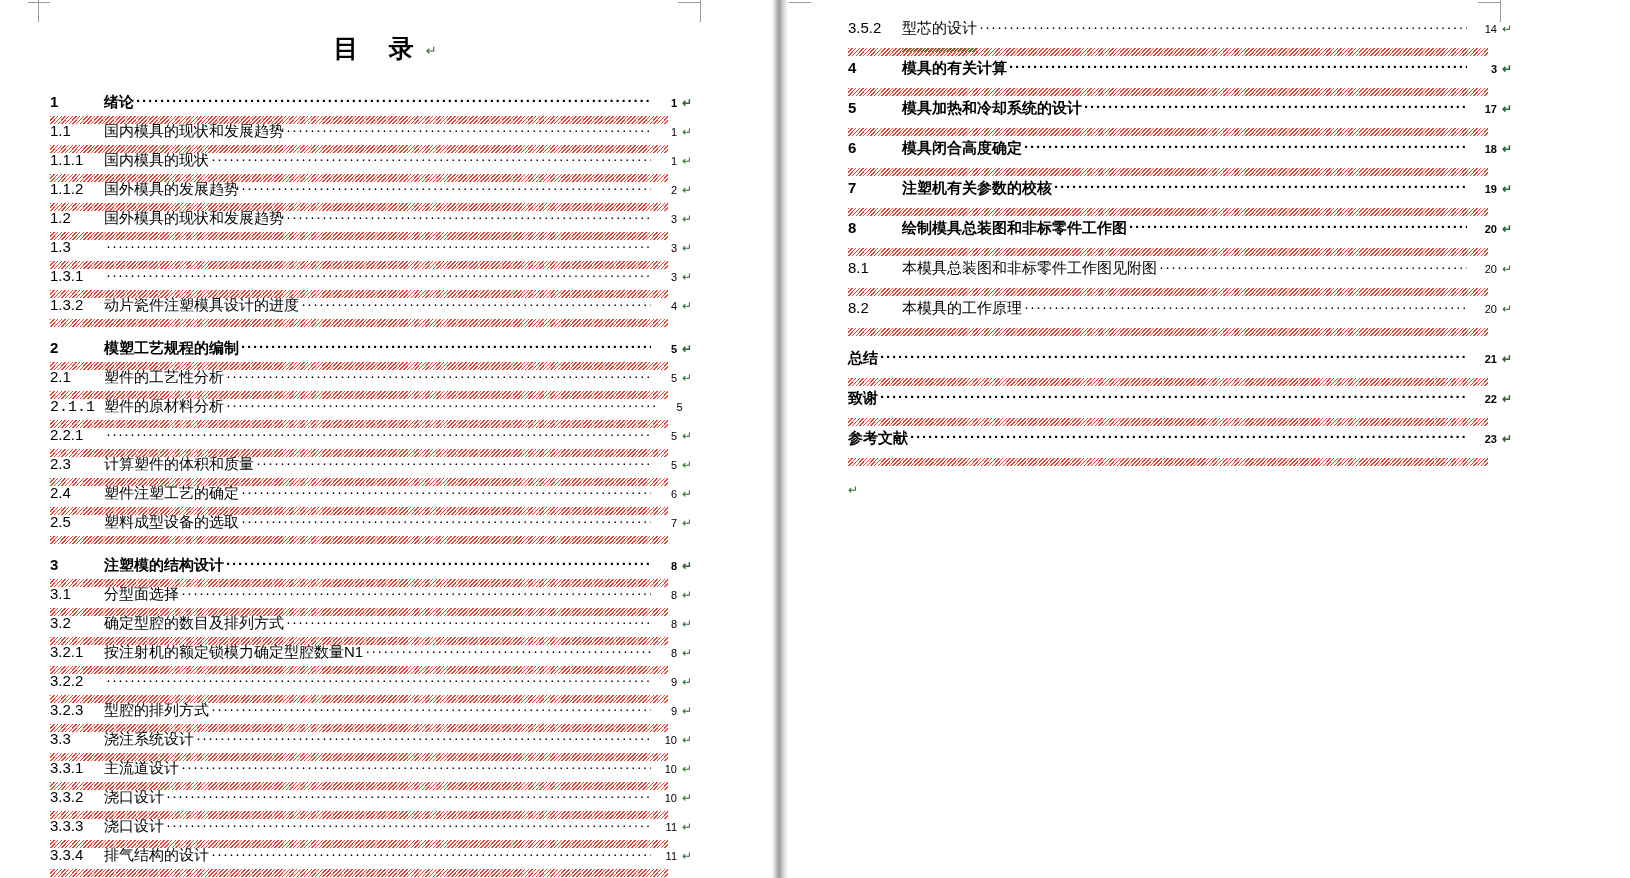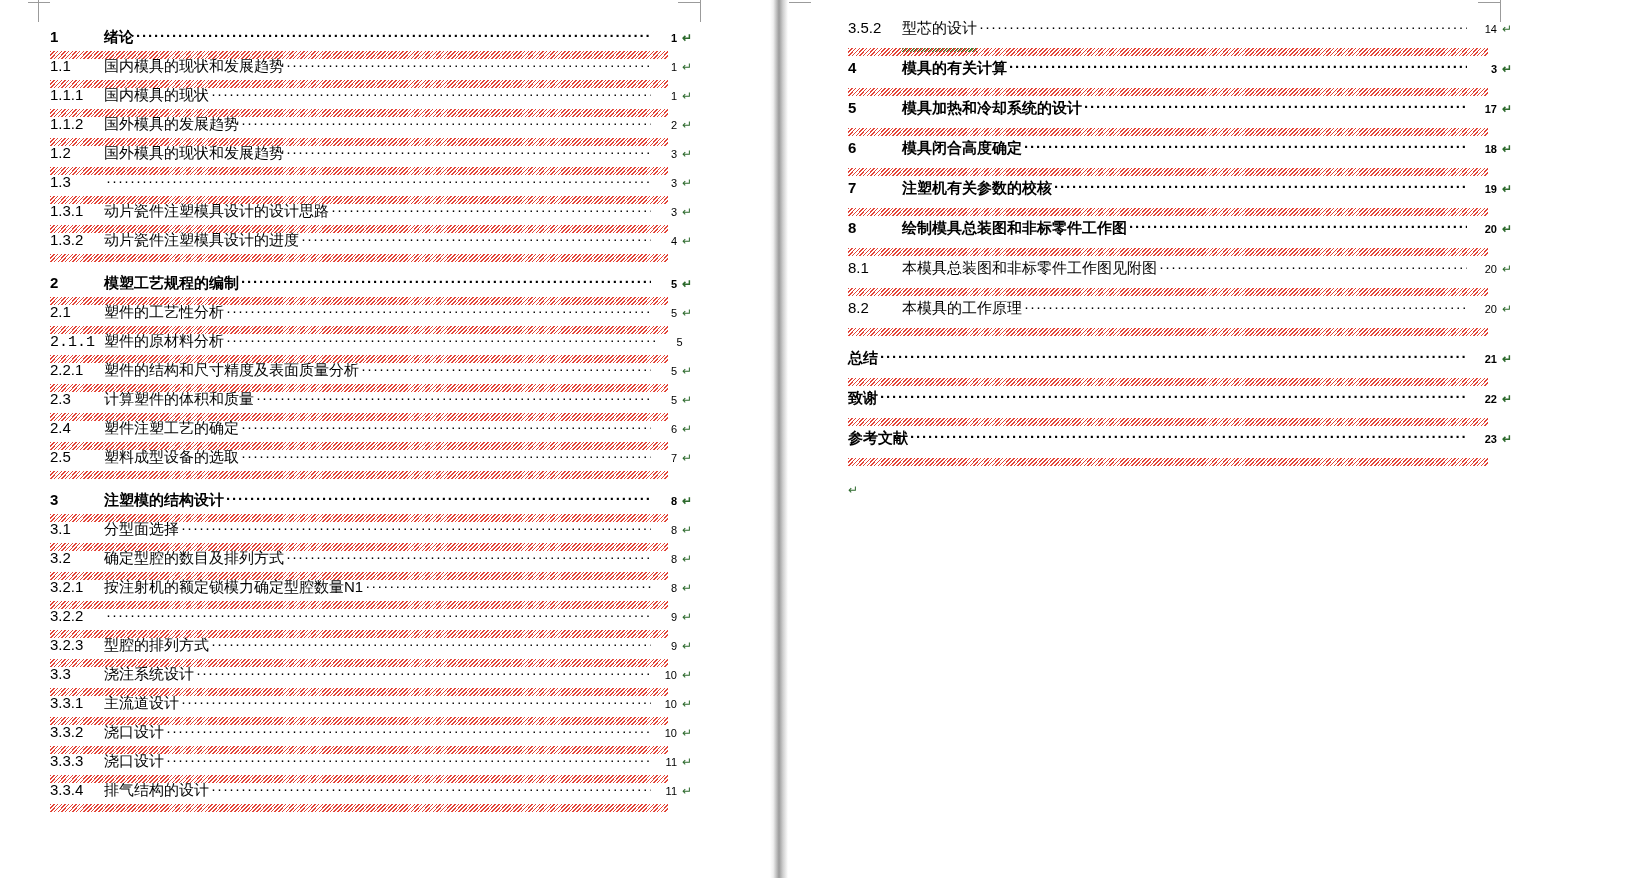--- a/index.html
+++ b/index.html
@@ -157,20 +157,23 @@
 <body>
 
 <div class="page-wrap">
 
   <div class="page page-left">
     <div class="crop crop-h" style="left:28px; top:2px;"></div>
     <div class="crop crop-v" style="left:38px; top:0px;"></div>
     <div class="crop crop-h" style="left:678px; top:2px;"></div>
     <div class="crop crop-v" style="left:700px; top:0px;"></div>
 
+    <div class="toc-title">
+      <span>目     录</span><span class="pilcrow">↵</span>
+    </div>
 
     <ul class="toc-list" id="left-list" style="margin-top:22px; padding-left:50px; padding-right:78px;">
         <li class="toc-entry bold" style="height: 29px; line-height: 29px; font-size: 15px;">
           <span class="num" style="min-width: 46px;">1</span>
           <span class="lbl">绪论</span>
           <span class="leader">································································································································································</span>
           <span class="pageno" style="min-width: 22px;">1</span>
           <span class="pilc">↵</span>
           <span class="squig" style="width: calc(100% - 24px);"></span>
           <span class="squig2" style="width: calc(100% - 24px);"></span>
@@ -214,21 +217,20 @@
         <li class="toc-entry" style="height: 29px; line-height: 29px;">
           <span class="num" style="min-width: 46px;">1.3</span>
           <span class="leader">································································································································································</span>
           <span class="pageno" style="min-width: 22px;">3</span>
           <span class="pilc">↵</span>
           <span class="squig" style="width: calc(100% - 24px);"></span>
           <span class="squig2" style="width: calc(100% - 24px);"></span>
         </li>
         <li class="toc-entry" style="height: 29px; line-height: 29px;">
           <span class="num" style="min-width: 46px;">1.3.1</span>
-          <span class="lbl">动片瓷件注塑模具设计的设计思路</span>
           <span class="leader">································································································································································</span>
           <span class="pageno" style="min-width: 22px;">3</span>
           <span class="pilc">↵</span>
           <span class="squig" style="width: calc(100% - 24px);"></span>
           <span class="squig2" style="width: calc(100% - 24px);"></span>
         </li>
         <li class="toc-entry" style="height: 29px; line-height: 29px;">
           <span class="num" style="min-width: 46px;">1.3.2</span>
           <span class="lbl">动片瓷件注塑模具设计的进度</span>
           <span class="leader">································································································································································</span>
@@ -259,21 +261,20 @@
           <span class="num" style="min-width: 46px; font-family: Liberation Mono, monospace;">2.1.1</span>
           <span class="lbl">塑件的原材料分析</span>
           <span class="leader">································································································································································</span>
           <span class="pageno" style="min-width: 22px;">5</span>
           <span class="pilc"></span>
           <span class="squig" style="width: calc(100% - 24px);"></span>
           <span class="squig2" style="width: calc(100% - 24px);"></span>
         </li>
         <li class="toc-entry" style="height: 29px; line-height: 29px;">
           <span class="num" style="min-width: 46px;">2.2.1</span>
-          <span class="lbl">塑件的结构和尺寸精度及表面质量分析</span>
           <span class="leader">································································································································································</span>
           <span class="pageno" style="min-width: 22px;">5</span>
           <span class="pilc">↵</span>
           <span class="squig" style="width: calc(100% - 24px);"></span>
           <span class="squig2" style="width: calc(100% - 24px);"></span>
         </li>
         <li class="toc-entry" style="height: 29px; line-height: 29px;">
           <span class="num" style="min-width: 46px;">2.3</span>
           <span class="lbl">计算塑件的体积和质量</span>
           <span class="leader">································································································································································</span>

